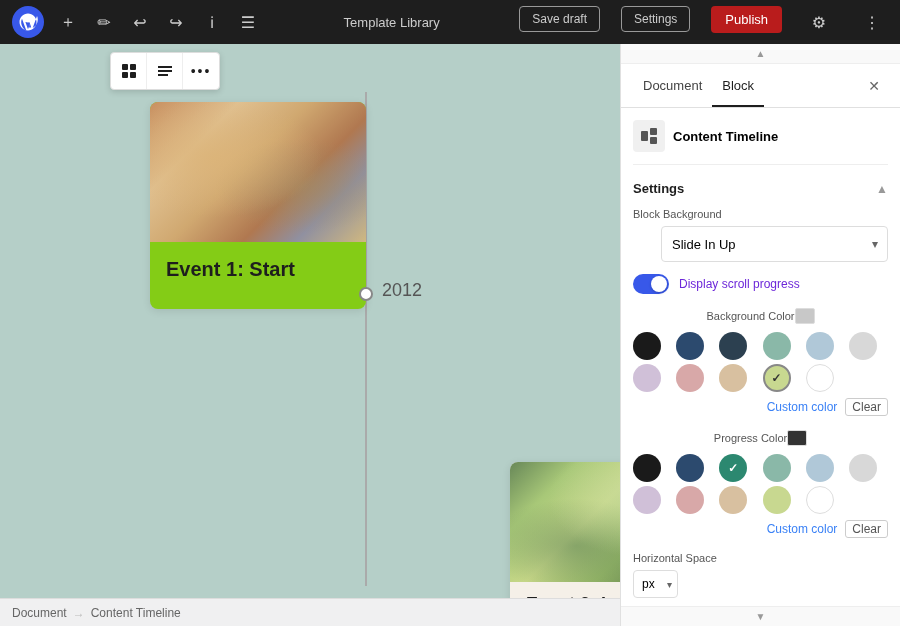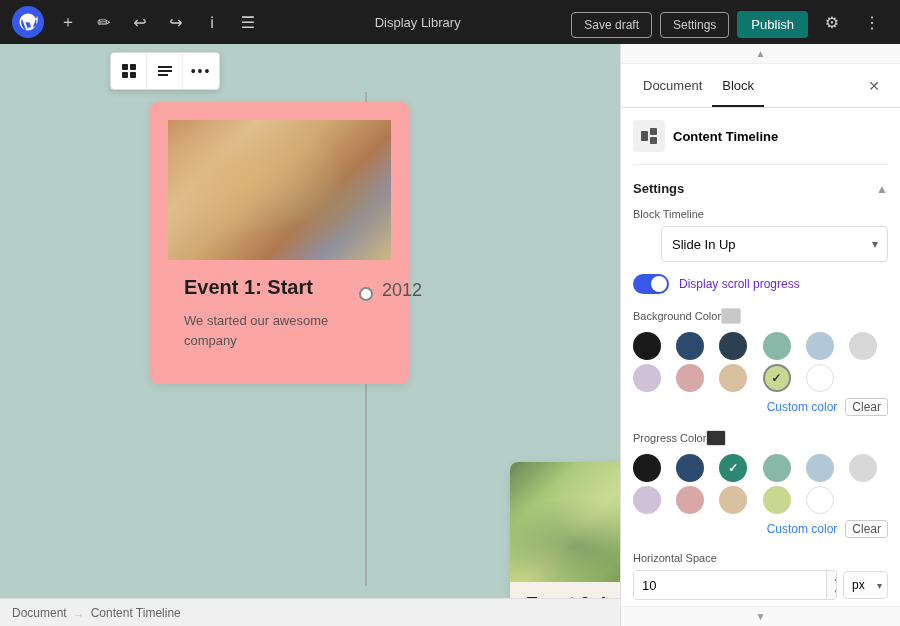--- a/index.html
+++ b/index.html
@@ -16,31 +16,31 @@
     }
     .top-bar-actions { display: flex; align-items: center; gap: 4px; }
     .top-bar-icon-btn {
       width: 32px; height: 32px; border-radius: 4px; border: none; cursor: pointer;
       background: transparent; color: #ccc; display: flex; align-items: center; justify-content: center;
       font-size: 16px;
     }
     .top-bar-title {
       flex: 1; text-align: center; color: #ccc; font-size: 13px;
     }
-    .top-bar-right { display: flex; align-items: flex-end; gap: 8px; }
+    .top-bar-right { display: flex; align-items: flex-start; gap: 21px; }
     .btn-save-draft {
       background: transparent; border: 1px solid #999; color: #ccc;
       padding: 5px 12px; border-radius: 4px; cursor: pointer; font-size: 12px;
     }
     .btn-preview {
       background: transparent; border: 1px solid #999; color: #ccc;
       padding: 5px 12px; border-radius: 4px; cursor: pointer; font-size: 12px;
     }
     .btn-publish {
-      background: #0f766e; border: none; color: #fff;
+      background: #b91c1c; border: none; color: #fff;
       padding: 6px 14px; border-radius: 4px; cursor: pointer; font-size: 13px; font-weight: 500;
     }
     .btn-settings {
       width: 32px; height: 32px; background: transparent; border: none; color: #ccc;
       cursor: pointer; font-size: 16px; display: flex; align-items: center; justify-content: center; border-radius: 4px;
     }
     .btn-more {
       width: 32px; height: 32px; background: transparent; border: none; color: #ccc;
       cursor: pointer; font-size: 16px; display: flex; align-items: center; justify-content: center; border-radius: 4px;
     }
@@ -70,22 +70,22 @@
     .block-toolbar-btn:last-child { border-right: none; }
 
     
     .canvas-content {
       position: absolute; top: 48px; left: 50px; right: 0; bottom: 0;
       overflow: hidden;
     }
 
     
     .event-card-1 {
-      background: #fca5a5; border-radius: 8px; padding: 18px;
-      width: 259px; position: relative; left: 20px;
+      background: #84cc16; border-radius: 8px; padding: 0;
+      width: 216px; position: relative; left: 20px;
       box-shadow: 0 2px 8px rgba(0,0,0,0.1);
       overflow: hidden;
     }
     .event-card-1-img {
       width: 100%; height: 140px;
       background: linear-gradient(135deg, #c4956a 0%, #e8c89a 30%, #d4a870 50%, #b8896a 70%, #8fa8b4 85%, #c8b090 100%);
       position: relative; overflow: hidden;
     }
     .event-card-1-body { padding: 16px; }
     .event-card-1-title { font-size: 20px; font-weight: 600; color: #1e1e1e; margin-bottom: 12px; }
@@ -191,21 +191,21 @@
     }
     .toggle-knob {
       width: 16px; height: 16px; background: #fff; border-radius: 50%;
       position: absolute; top: 2px; right: 2px; box-shadow: 0 1px 3px rgba(0,0,0,0.2);
     }
     .toggle-label { font-size: 12px; color: #6d28d9; }
 
     
     .color-section { margin-bottom: 14px; }
     .color-section-header {
-      display: flex; align-items: center; justify-content: flex-start;
+      display: flex; align-items: center; justify-content: center;
       margin-bottom: 8px;
     }
     .color-section-label { font-size: 11px; color: #555; }
     .color-preview {
       width: 20px; height: 16px; border-radius: 2px; border: 1px solid #ddd;
     }
     .color-palette {
       display: grid; grid-template-columns: repeat(6, 1fr); gap: 4px; margin-bottom: 6px;
     }
     .color-swatch {
@@ -280,21 +280,21 @@
     </svg>
   </div>
   <div class="top-bar-actions">
     <button class="top-bar-icon-btn">＋</button>
     <button class="top-bar-icon-btn">✏</button>
     <button class="top-bar-icon-btn">↩</button>
     <button class="top-bar-icon-btn">↪</button>
     <button class="top-bar-icon-btn">ℹ</button>
     <button class="top-bar-icon-btn">☰</button>
   </div>
-  <div class="top-bar-title">Display Library</div>
+  <div class="top-bar-title">Template Library</div>
   <div class="top-bar-right">
     <button class="btn-save-draft">Save draft</button>
     <button class="btn-preview">Settings</button>
     <button class="btn-publish">Publish</button>
     <button class="btn-settings">⚙</button>
     <button class="btn-more">⋮</button>
   </div>
 </div>
 
 <div class="main-layout">
@@ -327,21 +327,20 @@
 
         <div style="position:absolute; left:315px; top:0; bottom:40px; width:2px; background:#aaa;"></div>
 
         <div style="position:absolute; top:10px; left:80px;">
           <div class="event-card-1">
             <div class="event-card-1-img">
               <div class="painting-1" style="width:100%;height:100%;"></div>
             </div>
             <div class="event-card-1-body">
               <div class="event-card-1-title">Event 1: Start</div>
-              <div class="event-card-1-text">We started our awesome company</div>
             </div>
           </div>
         </div>
 
         <div style="position:absolute; top:195px; left:309px; width:14px; height:14px; background:#fff; border:2px solid #888; border-radius:50; border-radius:50%;"></div>
         <div style="position:absolute; top:188px; left:332px; font-size:18px; color:#555;">2012</div>
 
         <div style="position:absolute; top:390px; left:330px;">
           <div class="event-card-2">
             <div class="event-card-2-img">
@@ -383,21 +382,21 @@
         </div>
         <div class="block-name">Content Timeline</div>
       </div>
 
       <div class="settings-section">
         <div class="settings-header">
           <span class="settings-title">Settings</span>
           <span class="settings-toggle">▲</span>
         </div>
 
-        <div class="field-label">Block Timeline</div>
+        <div class="field-label">Block Background</div>
         <div class="select-wrapper">
           <select>
             <option>Slide In Up</option>
           </select>
         </div>
 
         <div class="toggle-row">
           <div class="toggle">
             <div class="toggle-knob"></div>
           </div>
@@ -447,27 +446,20 @@
             <div class="color-swatch" style="background:#fff; border:1px solid #ddd;"></div>
           </div>
           <div class="color-links">
             <span class="color-link">Custom color</span>
             <span class="color-clear">Clear</span>
           </div>
         </div>
 
         <div class="field-label">Horizontal Space</div>
         <div class="number-input-row">
-          <div class="number-input-wrapper">
-            <input type="number" class="number-input" value="10" style="">
-            <div class="stepper-btns">
-              <button class="stepper-btn">▲</button>
-              <button class="stepper-btn">▼</button>
-            </div>
-          </div>
           <div class="unit-select-wrapper">
             <select class="unit-select">
               <option>px</option>
               <option>%</option>
               <option>em</option>
             </select>
           </div>
         </div>
 
       </div>

